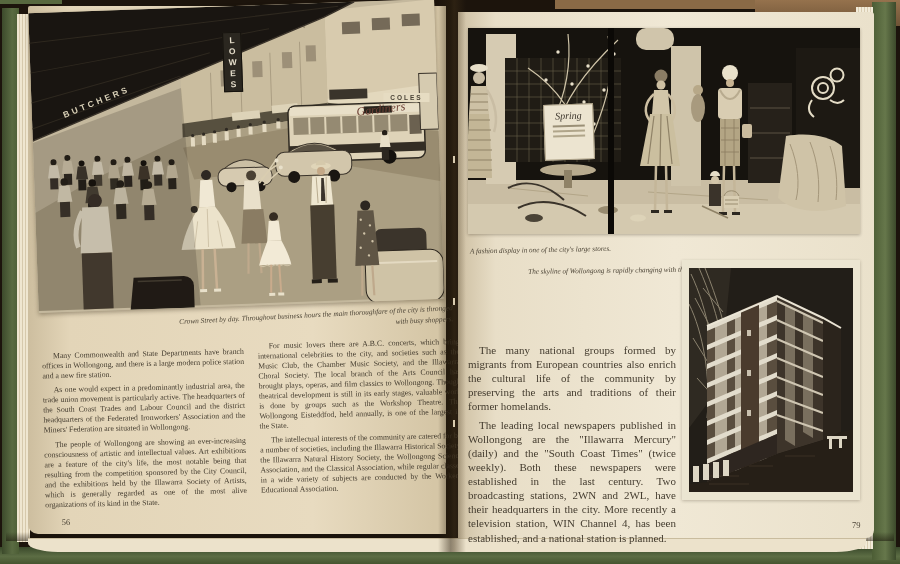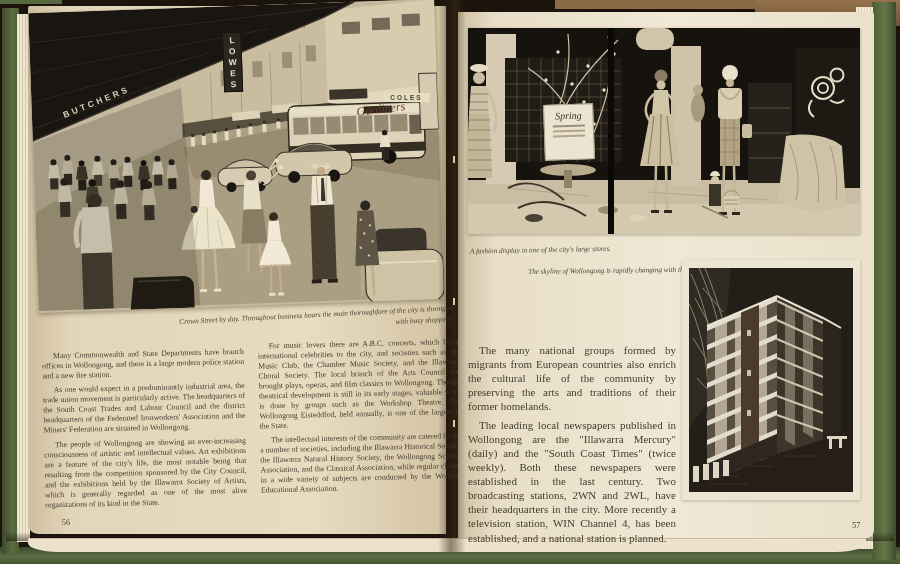--- a/index.html
+++ b/index.html
@@ -541,21 +541,21 @@
             <rect x="150" y="170" width="3" height="10"></rect>
         </g>
       </svg>
     </div>
 
     <div class="rp-text">
       <p>The many national groups formed by migrants from European countries also enrich the cultural life of the community by preserving the arts and traditions of their former homelands.</p>
       <p>The leading local newspapers published in Wollongong are the "Illawarra Mercury" (daily) and the "South Coast Times" (twice weekly).  Both these newspapers were established in the last century.  Two broadcasting stations, 2WN and 2WL, have their headquarters in the city. More recently a television station, WIN Channel 4, has been established, and a national station is planned.</p>
     </div>
 
-    <div class="pagenum pn-right">57</div>
+    <div class="pagenum pn-right">79</div>
   </div>
 
   <div class="gutter"></div>
   <div class="stitch" style="top:156px;"></div>
   <div class="stitch" style="top:298px;"></div>
   <div class="stitch" style="top:420px;"></div>
 
 </div>
 
 </body></html>

